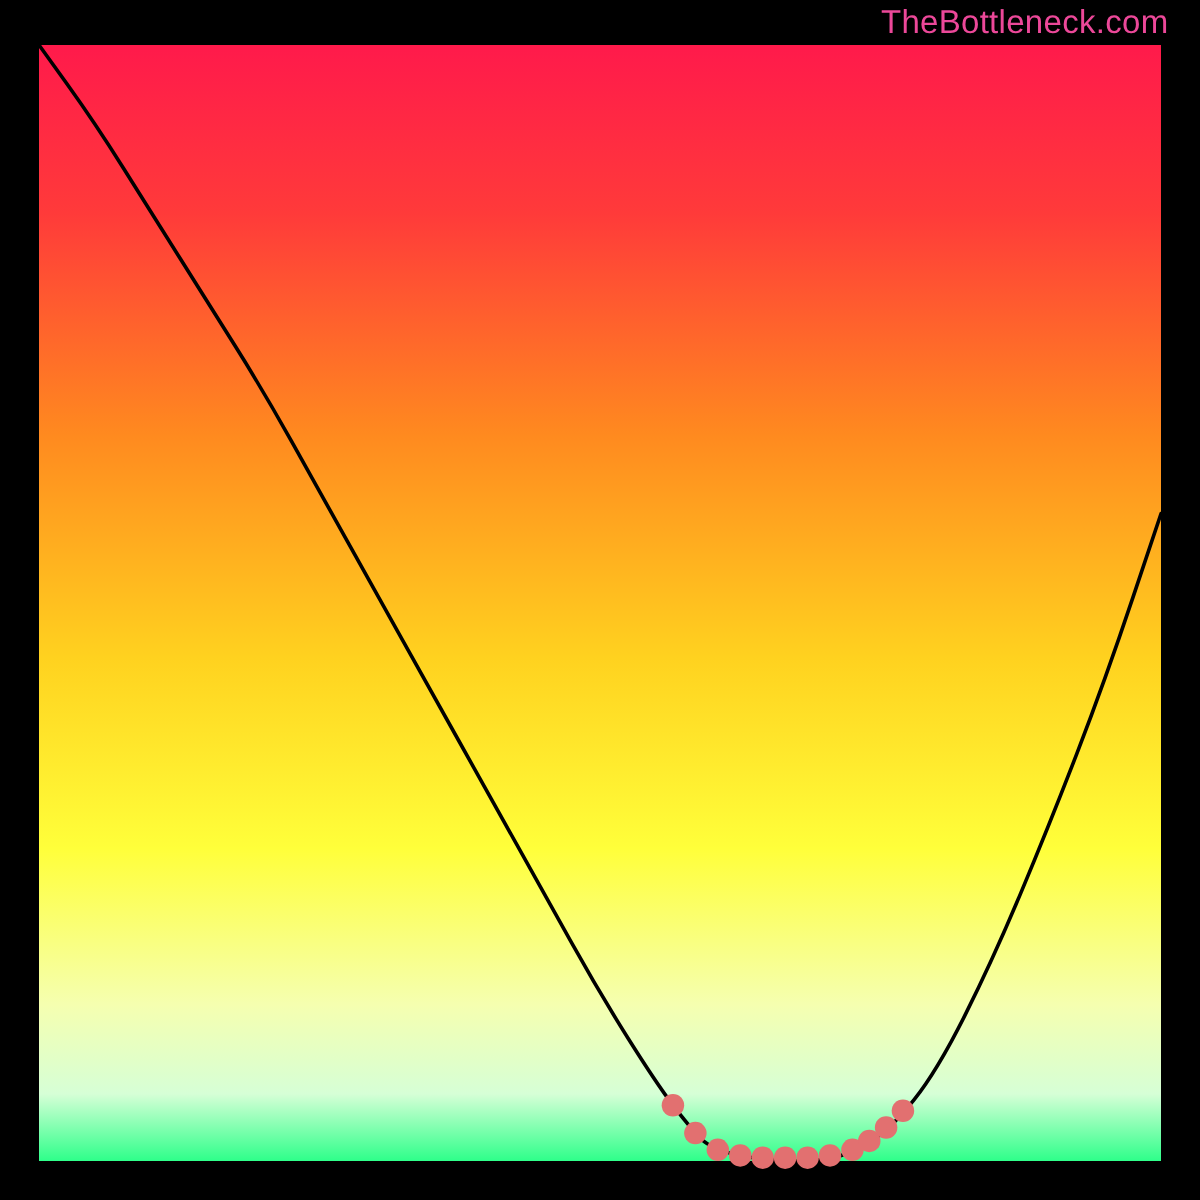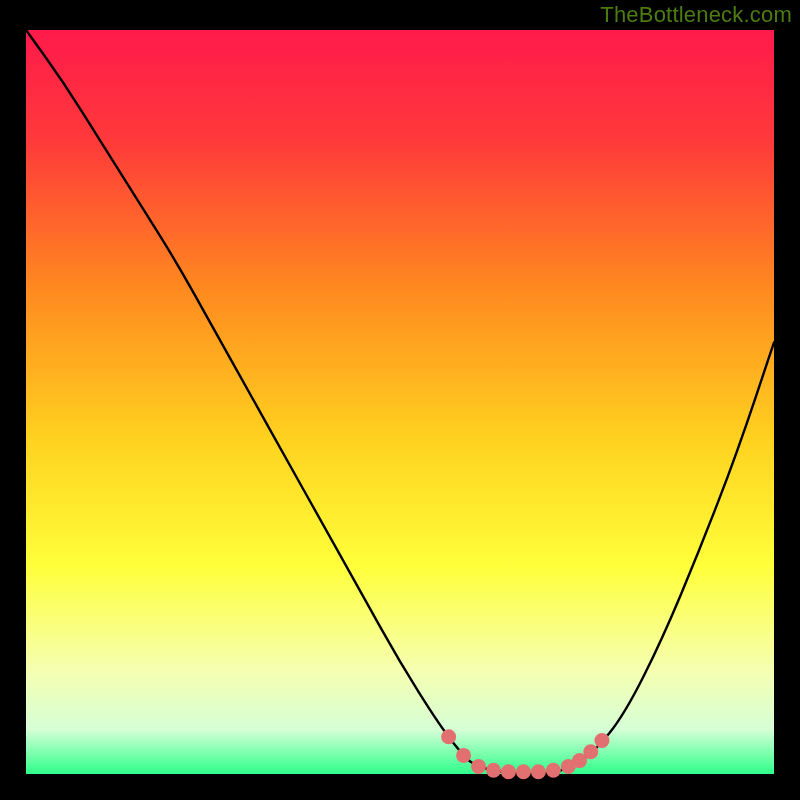--- a/index.html
+++ b/index.html
@@ -13,22 +13,22 @@
   }
   .stage {
     position: relative;
     width: 800px;
     height: 800px;
     background: #000;
   }
   .watermark {
     position: absolute;
     top: 2px;
-    right: 8px;
-    color: #4d7c0f;
+    right: 21px;
+    color: #ec4899;
     font-size: 22px;
     font-weight: 500;
     letter-spacing: 0.2px;
     z-index: 5;
   }
   svg {
     position: absolute;
     left: 0;
     top: 0;
   }

